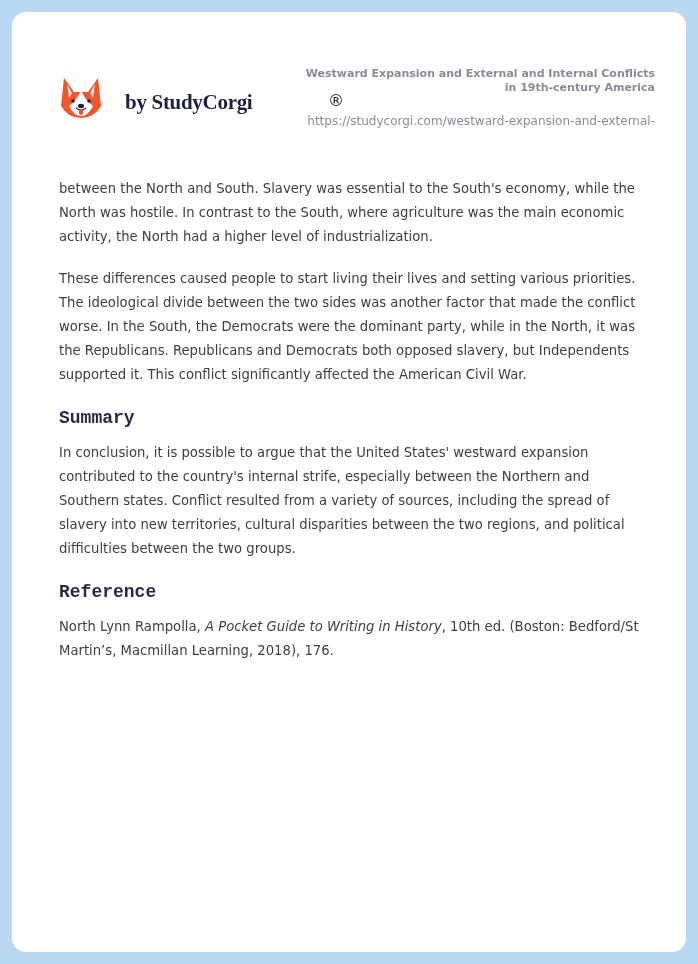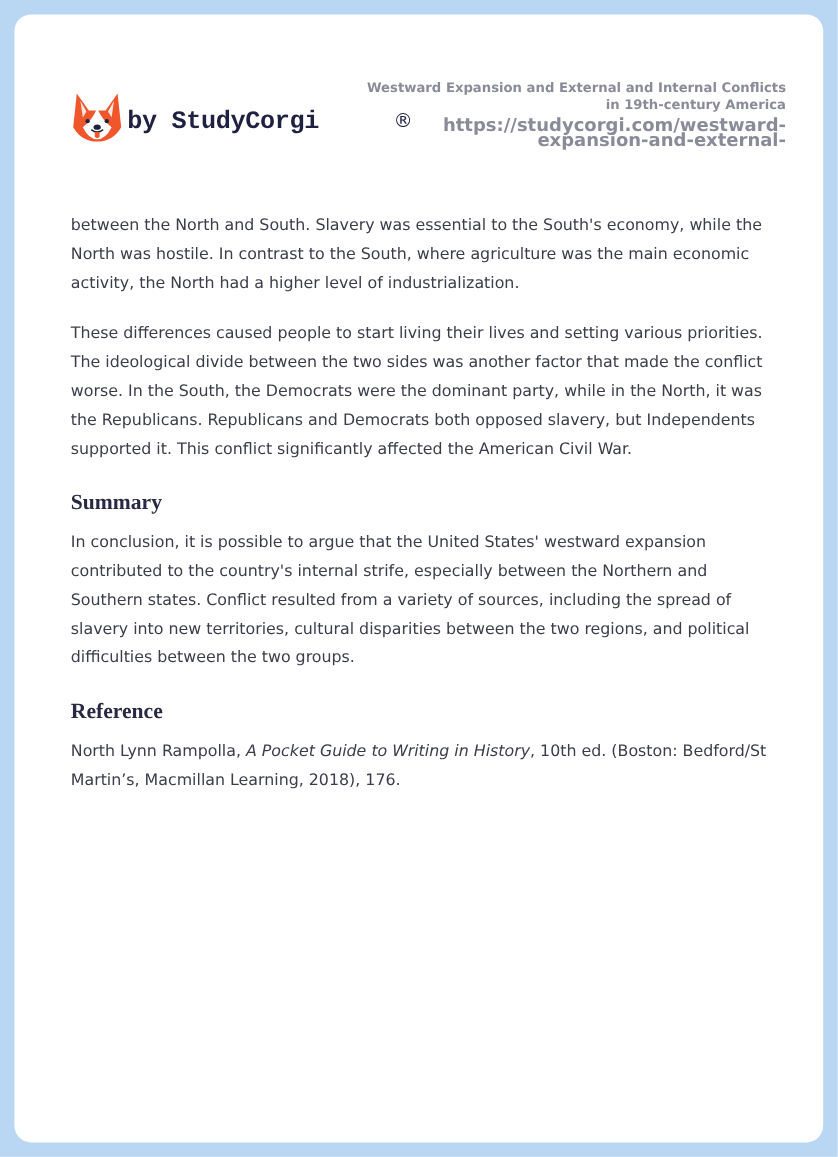--- a/index.html
+++ b/index.html
@@ -16,22 +16,22 @@
     width: 674px; height: 940px;
     background: #ffffff;
     border-radius: 14px;
   }
   .logo {
     position: absolute; left: 48px; top: 64px;
     display: flex; align-items: center;
   }
   .logo svg { width: 42px; height: 44px; display: block; }
   .brand {
-    margin-left: 4px;
-    font-family: Liberation Mono, monospace;
+    margin-left: 23px;
+    font-family: Liberation Serif, serif;
     font-weight: bold;
     font-size: 21px;
     color: #1e2140;
     letter-spacing: -0.3px;
     position: relative;
     top: 4px;
   }
   .reg {
     position: absolute; left: 268px; top: 15px;
     font-family: "DejaVu Sans", sans-serif;
@@ -43,38 +43,37 @@
     text-align: right;
   }
   .meta-title {
     font-family: "DejaVu Sans", sans-serif;
     font-weight: bold;
     font-size: 11px;
     line-height: 14px;
     color: #8a8b98;
   }
   .meta-url {
-    margin-top: 3px;
+    margin-top: 20px;
     font-family: "DejaVu Sans", sans-serif;
-    font-size: 15px;
+    font-size: 12px;
     line-height: 13px;
     color: #8a8b98;
-    font-weight: bold;
   }
   .content {
     position: absolute; left: 47px; top: 165px;
     width: 600px;
     font-family: "DejaVu Sans", sans-serif;
     font-size: 13.2px;
     line-height: 24px;
     color: #3b3d4a;
   }
   .content p { margin: 0 16px 18px 0; }
   .content h2 {
-    font-family: Liberation Serif, serif;
+    font-family: Liberation Mono, monospace;
     font-size: 18px;
     font-weight: bold;
     color: #272a42;
     margin: 0 0 10px 0;
     line-height: 26px;
   }
   .content em { font-style: italic; }
 </style>
 </head>
 <body>

